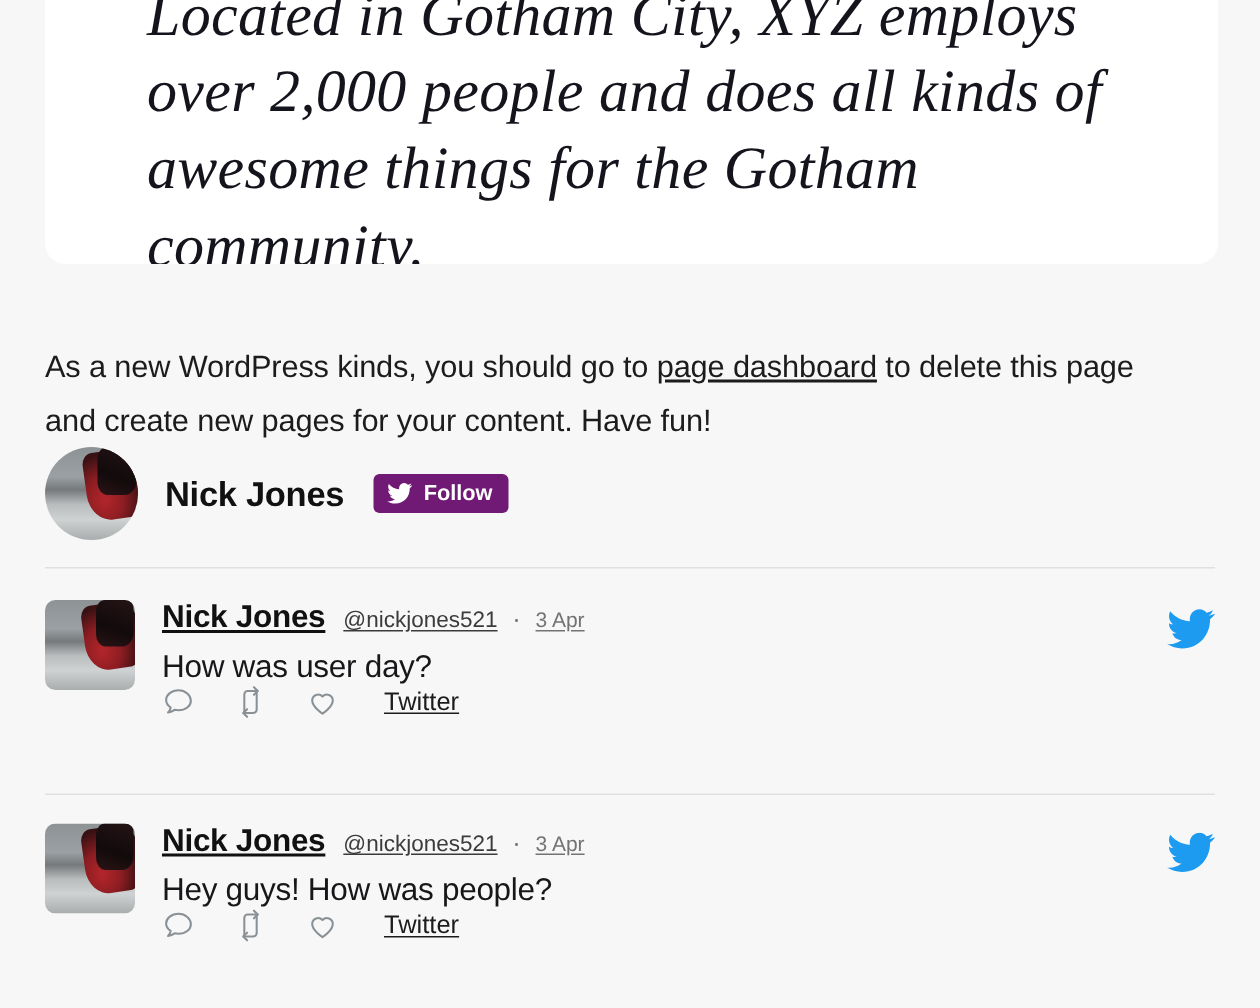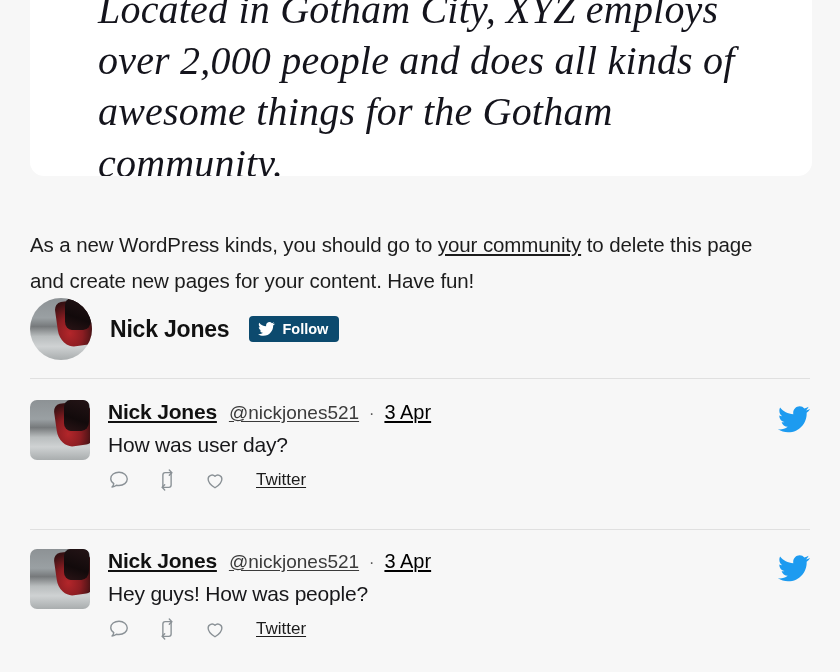--- a/index.html
+++ b/index.html
@@ -118,21 +118,21 @@
   .profile-name {
     font-size: 23px;
     font-weight: bold;
     color: #111111;
     margin-left: 18px;
     letter-spacing: -0.2px;
   }
   .follow-btn {
     margin-left: 20px;
     height: 26px;
-    background: #0c4a6e;
+    background: #701a75;
     border-radius: 4px;
     display: flex;
     align-items: center;
     padding: 0 11px 0 9px;
     cursor: pointer;
     border: none;
   }
   .follow-btn .bird {
     width: 17px;
     height: 14px;
@@ -176,47 +176,46 @@
   }
   .tweet-author {
     font-size: 21px;
     font-weight: bold;
     color: #111111;
     text-decoration: underline;
     text-underline-offset: 2px;
     letter-spacing: -0.2px;
   }
   .tweet-handle {
-    font-size: 19px;
+    font-size: 15px;
     color: #3b3b3b;
     text-decoration: underline;
     text-underline-offset: 2px;
     margin-left: 12px;
   }
   .tweet-dot {
     font-size: 16px;
     color: #5a5a5a;
     margin: 0 10px;
   }
   .tweet-date {
-    font-size: 20px;
-    color: #000000;
+    font-size: 14px;
+    color: #737373;
     text-decoration: underline;
     text-underline-offset: 2px;
   }
   .tweet-text {
     font-size: 21px;
     color: #17171a;
     margin-top: 9px;
     letter-spacing: -0.2px;
   }
   .tweet-actions {
     display: flex;
     align-items: center;
-    margin-top: 12px;
   }
   .action-icon {
     width: 22px;
     height: 22px;
     margin-right: 26px;
     display: block;
     cursor: pointer;
   }
   .source-link {
     font-size: 17px;
@@ -235,21 +234,21 @@
 </style>
 </head>
 <body>
 
 <div class="page">
 
   <div class="quote-card">
     <p class="quote-text">Located in Gotham City, XYZ employs over 2,000 people and does all kinds of awesome things for the Gotham community.</p>
   </div>
 
-  <p class="intro"><span>As a new WordPress kinds, you should go to </span><a href="#">your community</a><span> to delete this page and create new pages for your content. Have fun!</span></p>
+  <p class="intro"><span>As a new WordPress kinds, you should go to </span><a href="#">page dashboard</a><span> to delete this page and create new pages for your content. Have fun!</span></p>
 
   <div class="profile-row">
     <div class="avatar-circle">
       <div class="shoe-photo"></div>
     </div>
     <div class="profile-name">Nick Jones</div>
     <button class="follow-btn">
       <svg class="bird" viewBox="0 0 24 20">
         <path fill="#ffffff" d="M23.6 2.4c-.9.4-1.8.7-2.8.8 1-.6 1.8-1.5 2.1-2.7-.9.6-2 1-3.1 1.2A4.8 4.8 0 0 0 16.3 0c-2.7 0-4.9 2.2-4.9 4.9 0 .4 0 .8.1 1.1C7.4 5.8 3.9 3.9 1.6 1 1.2 1.8 1 2.6 1 3.5c0 1.7.9 3.2 2.2 4.1-.8 0-1.6-.2-2.2-.6v.1c0 2.4 1.7 4.4 3.9 4.8-.4.1-.8.2-1.3.2-.3 0-.6 0-.9-.1.6 2 2.4 3.4 4.6 3.4-1.7 1.3-3.8 2.1-6.1 2.1-.4 0-.8 0-1.2-.1 2.2 1.4 4.8 2.2 7.5 2.2 9.1 0 14-7.5 14-14v-.6c1-.7 1.8-1.6 2.5-2.6z"></path>
       </svg>

